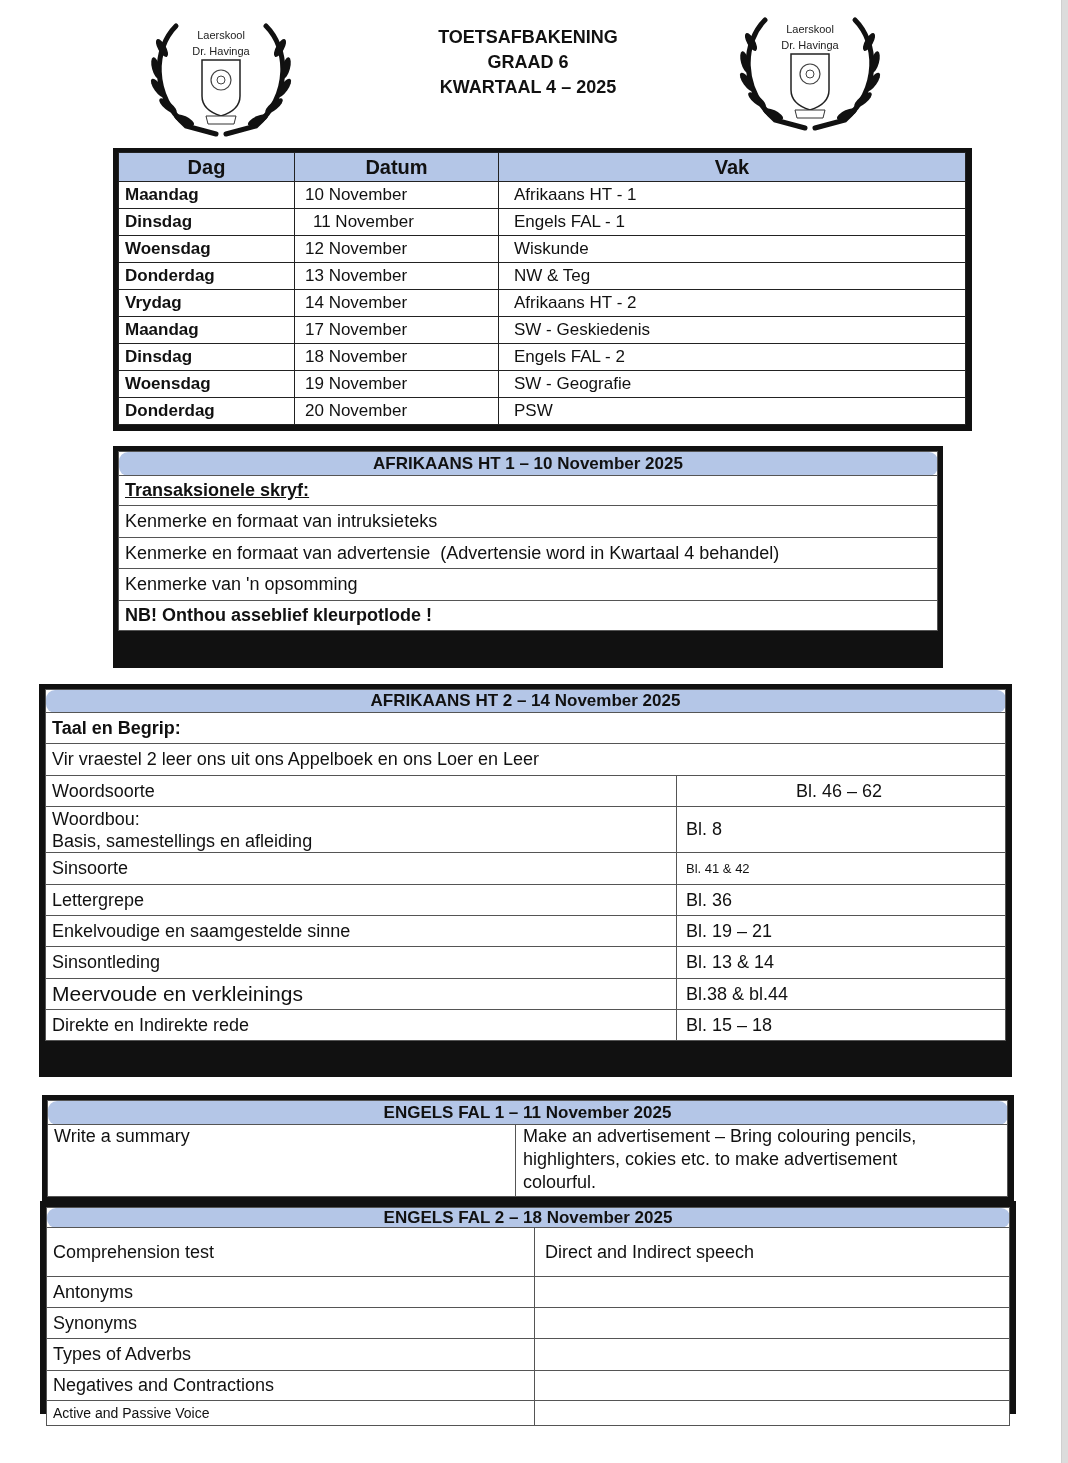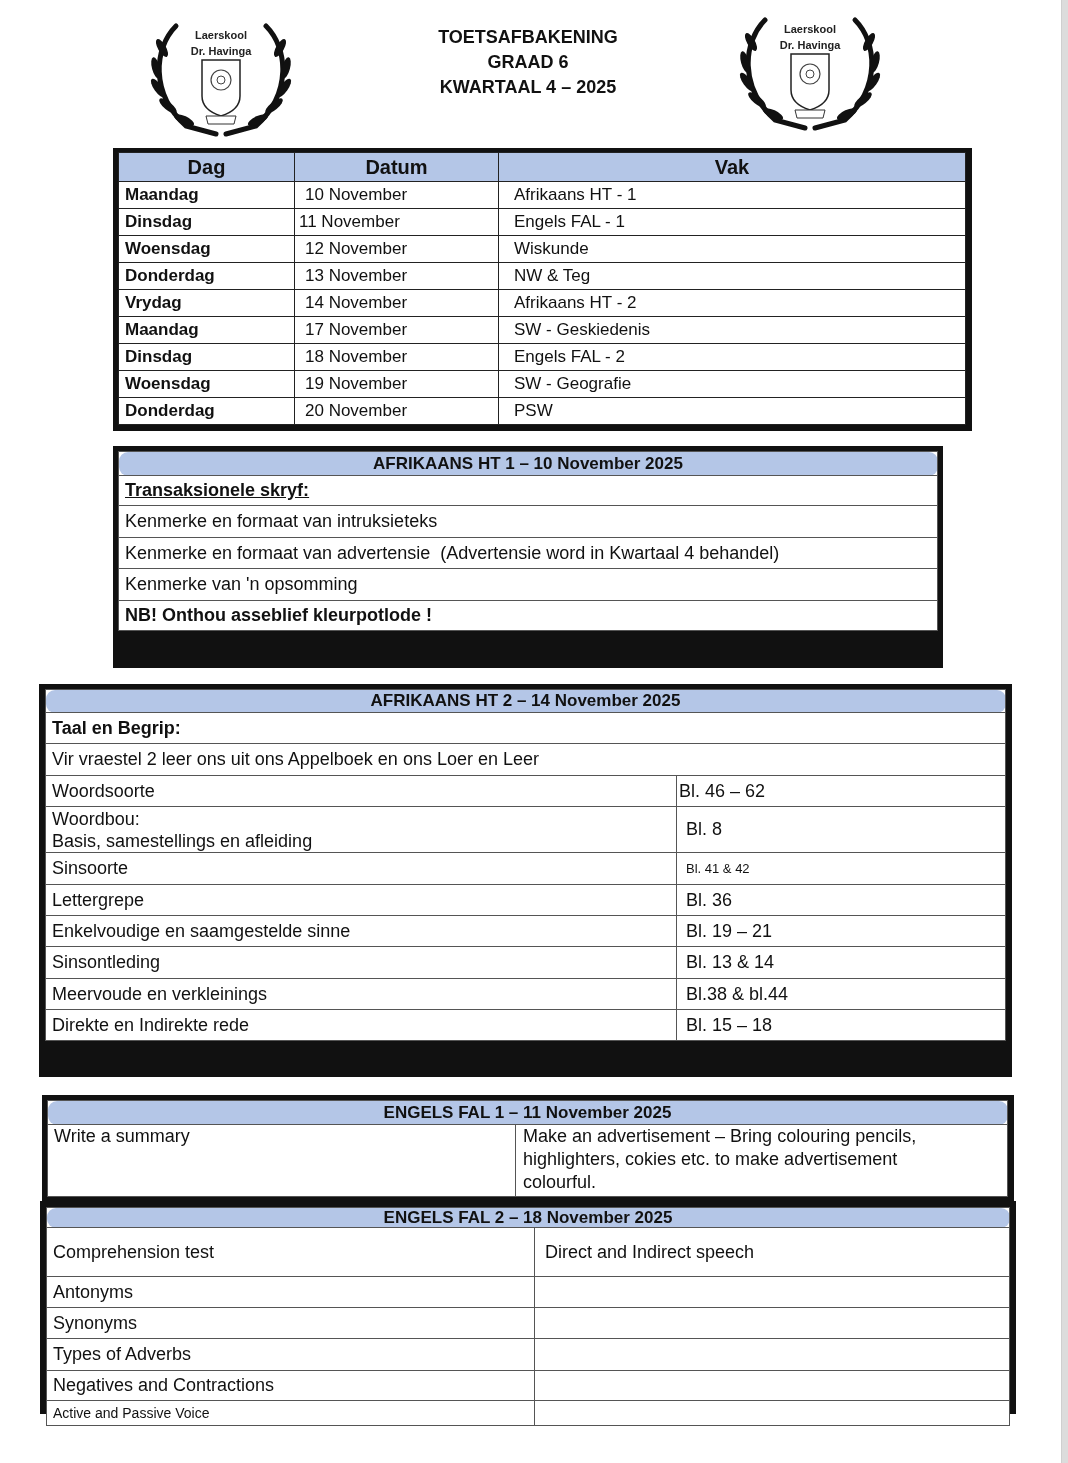--- a/index.html
+++ b/index.html
@@ -2,21 +2,21 @@
 <html><head>
 <meta charset="utf-8">
 <style>
   * { box-sizing: border-box; margin: 0; padding: 0; }
   html, body { width: 1068px; height: 1463px; background: #ffffff; overflow: hidden; }
   body { position: relative; font-family: "Liberation Sans", sans-serif; color: #111; }
   .rightbar { position: absolute; left: 1061px; top: 0; width: 7px; height: 1463px; background: #dcdcdc; border-left: 1px solid #cfcfcf; }
 
   .logo { position: absolute; width: 150px; height: 125px; }
   .logo svg { position: absolute; left: 0; top: 0; }
-  .logo .lname { position: absolute; left: 0; width: 150px; text-align: center; font-weight: bold; font-size: 11px; line-height: 15px; color: #222; }
+  .logo .lname { position: absolute; left: 0; width: 150px; text-align: center; font-weight: normal; font-size: 11px; line-height: 15px; color: #222; }
 
   .title { position: absolute; left: 398px; top: 25px; width: 260px; text-align: center; font-weight: bold; font-size: 18px; line-height: 25px; color: #111; }
 
   table { border-collapse: collapse; position: absolute; background: #fff; }
   .frame { position: absolute; border: 4px solid #111; background: #111; }
   .hdr { background: #b4c6e7; font-weight: bold; text-align: center; }
   td { border: 1.5px solid #222; font-size: 17px; padding: 0 6px; white-space: nowrap; }
   .light td { border-color: #555; border-radius: 9px; }
   .b { font-weight: bold; }
   .u { text-decoration: underline; }
@@ -99,21 +99,21 @@
     <td style="font-size:20px;">Datum</td>
     <td style="font-size:20px;">Vak</td>
   </tr>
   <tr style="height:27px;">
     <td class="b">Maandag</td>
     <td style="padding-left:10px;">10 November</td>
     <td style="padding-left:15px;">Afrikaans HT - 1</td>
   </tr>
   <tr style="height:27px;">
     <td class="b">Dinsdag</td>
-    <td style="padding-left:4px;">11 November</td>
+    <td style="padding-left:18px;">11 November</td>
     <td style="padding-left:15px;border-radius:6px;">Engels FAL - 1</td>
   </tr>
   <tr style="height:27px;">
     <td class="b">Woensdag</td>
     <td style="padding-left:10px;">12 November</td>
     <td style="padding-left:15px;">Wiskunde</td>
   </tr>
   <tr style="height:27px;">
     <td class="b">Donderdag</td>
     <td style="padding-left:10px;">13 November</td>
@@ -182,21 +182,21 @@
     <td colspan="2" style="font-size:17px;">AFRIKAANS HT 2 – 14 November 2025</td>
   </tr>
   <tr style="height:31px;">
     <td colspan="2" class="b" style="font-size:18px;">Taal en Begrip:</td>
   </tr>
   <tr style="height:32px;">
     <td colspan="2" style="font-size:18px;">Vir vraestel 2 leer ons uit ons Appelboek en ons Loer en Leer</td>
   </tr>
   <tr style="height:31px;">
     <td style="font-size:18px;">Woordsoorte</td>
-    <td style="font-size:18px; padding-left:2px;">Bl. 46 – 62</td>
+    <td style="font-size:18px; padding-left:2px;text-align:center;">Bl. 46 – 62</td>
   </tr>
   <tr style="height:46px;">
     <td style="font-size:18px; line-height:22px;">
       <div>Woordbou:</div>
       <div>Basis, samestellings en afleiding</div>
     </td>
     <td style="font-size:18px; padding-left:9px;">Bl. 8</td>
   </tr>
   <tr style="height:32px;">
     <td style="font-size:18px;">Sinsoorte</td>
@@ -208,21 +208,21 @@
   </tr>
   <tr style="height:31px;">
     <td style="font-size:18px;">Enkelvoudige en saamgestelde sinne</td>
     <td style="font-size:18px; padding-left:9px;">Bl. 19 – 21</td>
   </tr>
   <tr style="height:32px;">
     <td style="font-size:18px;">Sinsontleding</td>
     <td style="font-size:18px; padding-left:9px;">Bl. 13 &amp; 14</td>
   </tr>
   <tr style="height:31px;">
-    <td style="font-size:18px;">Meervoude en verkleinings</td>
+    <td style="font-size:21px;">Meervoude en verkleinings</td>
     <td style="font-size:18px; padding-left:9px;">Bl.38 &amp; bl.44</td>
   </tr>
   <tr style="height:31px;">
     <td style="font-size:18px;">Direkte en Indirekte rede</td>
     <td style="font-size:18px; padding-left:9px;">Bl. 15 – 18</td>
   </tr>
 </tbody>
   </table>
 
 <div class="frame" style="left:42px; top:1095px; width:972px; height:110px;"></div>

